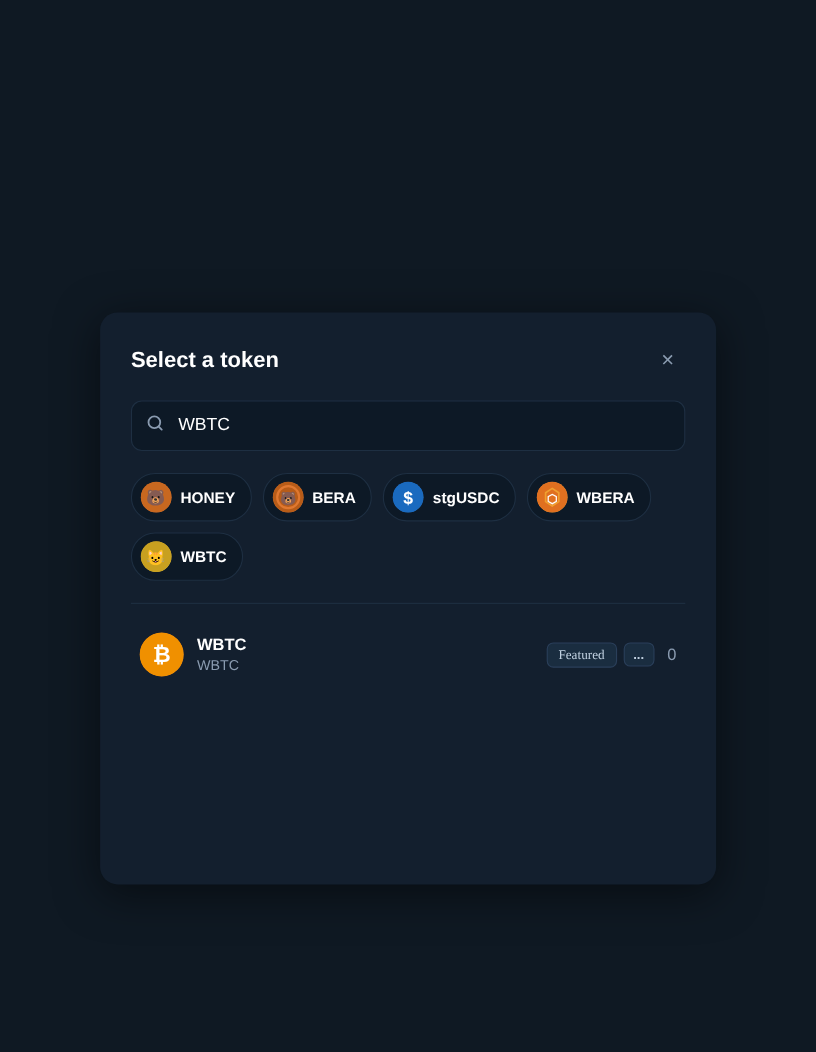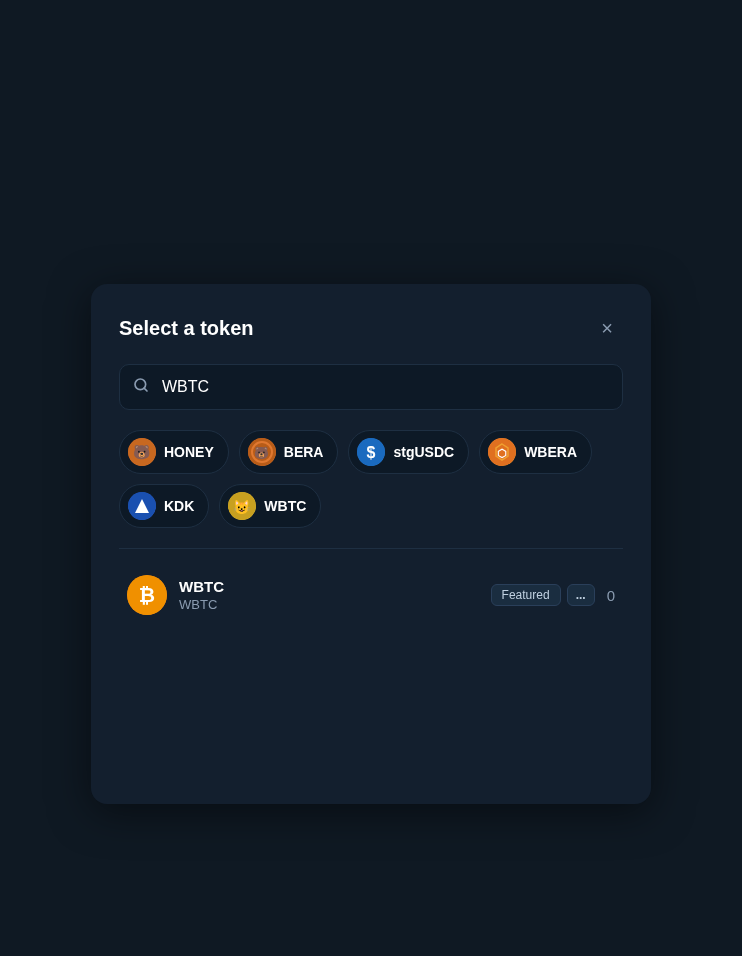--- a/index.html
+++ b/index.html
@@ -193,20 +193,21 @@
     }
 
     .featured-badge {
       background-color: #1a2d40;
       border: 1px solid #2a3f5a;
       color: #c0d0e0;
       font-size: 12px;
       padding: 3px 10px;
       border-radius: 6px;
       font-weight: 500;
+      font-family: Liberation Serif, serif;
     }
 
     .more-button {
       background-color: #1a2d40;
       border: 1px solid #2a3f5a;
       color: #c0d0e0;
       font-size: 12px;
       padding: 3px 8px;
       border-radius: 6px;
       cursor: pointer;
@@ -308,29 +309,20 @@
           <svg width="28" height="28" viewBox="0 0 28 28">
             <circle cx="14" cy="14" r="14" fill="#e07020"></circle>
 
             <polygon points="14,6 20,10 20,18 14,22 8,18 8,10" fill="none" stroke="#f0a030" stroke-width="1.5"></polygon>
             <text x="14" y="19" text-anchor="middle" fill="white" font-size="11" font-weight="900">⬡</text>
           </svg>
         </div>
         <span class="token-chip-label">WBERA</span>
       </div>
 
-      <div class="token-chip">
-        <div class="token-chip-icon icon-kdk">
-          <svg width="28" height="28" viewBox="0 0 28 28">
-            <circle cx="14" cy="14" r="14" fill="#1a50b0"></circle>
-            <polygon points="14,7 21,21 7,21" fill="white"></polygon>
-          </svg>
-        </div>
-        <span class="token-chip-label">KDK</span>
-      </div>
 
       <div class="token-chip">
         <div class="token-chip-icon icon-yeet">
           <svg width="28" height="28" viewBox="0 0 28 28">
             <circle cx="14" cy="14" r="14" fill="#c8a020"></circle>
             <text x="14" y="20" text-anchor="middle" fill="white" font-size="14">😺</text>
           </svg>
         </div>
         <span class="token-chip-label">WBTC</span>
       </div>

